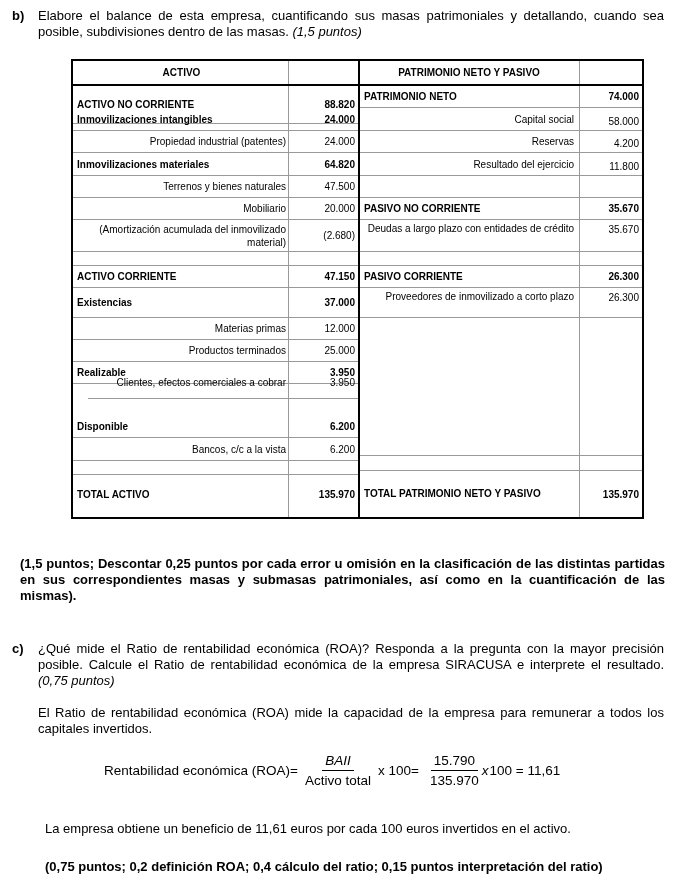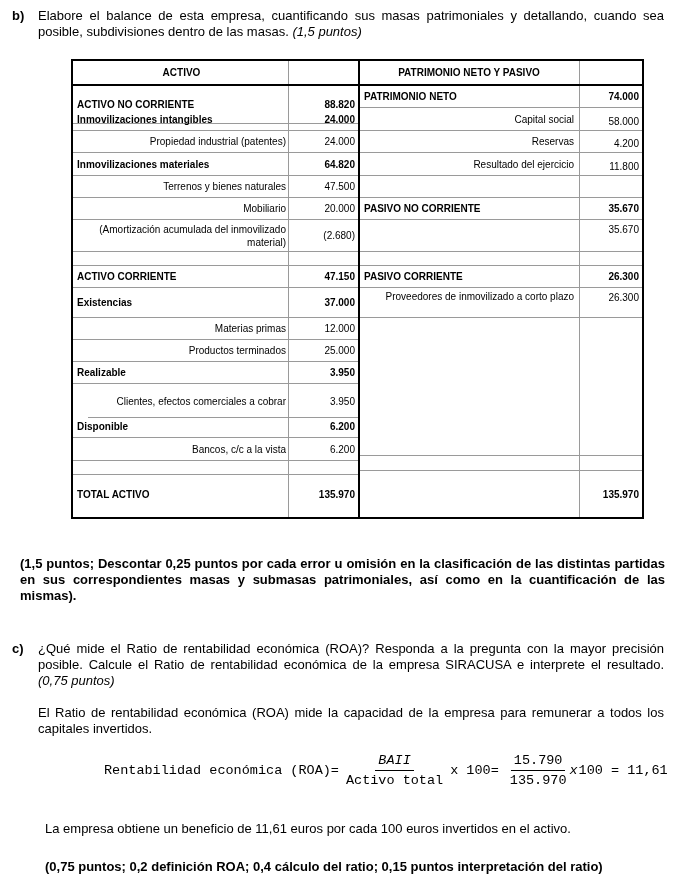--- a/index.html
+++ b/index.html
@@ -33,21 +33,21 @@
   .row .lbl.top { align-items: flex-start; padding-top: 2px; }
   .row.b .lbl, .row.b .val { font-weight: bold; }
   .vsep { position: absolute; top: 0; bottom: 0; border-left: 1px solid #9a9a9a; }
   .left .lbl { right: 72px; }
   .right .lbl { right: 68px; }
   .hdr .lbl { justify-content: center; font-weight: bold; }
 
   
   .formula {
     position: absolute; left: 104px; top: 748px; height: 44px;
-    font-family: Liberation Mono, monospace; font-size: 13.5px; display: flex; align-items: center;
+    font-family: Liberation Sans, sans-serif; font-size: 13.5px; display: flex; align-items: center;
   }
   .frac { display: inline-flex; flex-direction: column; align-items: center; margin: 0 4px; }
   .frac .num { padding: 0 3px 2px 3px; border-bottom: 1px solid #000; }
   .frac .den { padding: 2px 3px 0 3px; }
   .mi { font-style: italic; }
 </style>
 </head>
 <body>
 
 <div class="qlabel" style="left:12px; top:8px;">b)</div>
@@ -108,21 +108,21 @@
           <div class="val">12.000</div>
         </div>
         <div class="row" style="top: 279px; height: 22px;">
           <div class="lbl r">Productos terminados</div>
           <div class="val">25.000</div>
         </div>
         <div class="row b" style="top: 301px; height: 22px;">
           <div class="lbl">Realizable</div>
           <div class="val">3.950</div>
         </div>
-        <div class="row" style="top: 325px; height: 32px; margin-left: 15px;">
+        <div class="row" style="top: 306px; height: 32px; margin-left: 15px;">
           <div class="lbl r">Clientes, efectos comerciales a cobrar</div>
           <div class="val">3.950</div>
         </div>
         <div class="row b" style="top: 355px; height: 22px;">
           <div class="lbl">Disponible</div>
           <div class="val">6.200</div>
         </div>
         <div class="row" style="top: 377px; height: 23px;">
           <div class="lbl r">Bancos, c/c a la vista</div>
           <div class="val">6.200</div>
@@ -161,39 +161,41 @@
         </div>
         <div class="row" style="top: 115px; height: 22px;">
           <div class="lbl r"></div>
           <div class="val"></div>
         </div>
         <div class="row b" style="top: 137px; height: 22px;">
           <div class="lbl">PASIVO NO CORRIENTE</div>
           <div class="val">35.670</div>
         </div>
         <div class="row" style="top: 159px; height: 32px;">
+          <div class="lbl r top">Deudas a largo plazo con entidades de crédito</div>
           <div class="val top">35.670</div>
         </div>
         <div class="row" style="top: 191px; height: 14px;">
           <div class="lbl r"></div>
           <div class="val"></div>
         </div>
         <div class="row b" style="top: 205px; height: 22px;">
           <div class="lbl">PASIVO CORRIENTE</div>
           <div class="val">26.300</div>
         </div>
         <div class="row" style="top: 227px; height: 30px;">
           <div class="lbl r top">Proveedores de inmovilizado a corto plazo</div>
           <div class="val top">26.300</div>
         </div>
         <div class="row" style="top: 257px; height: 153px;">
           <div style="position: absolute; left: 0px; right: 0px; bottom: 14px; border-bottom: 1px solid rgb(154, 154, 154);"></div>
         </div>
       </div>
     <div class="row b" style="top:410px; height:46px; border-bottom:none;">
+      <div class="lbl" style="line-height:14px;">TOTAL PATRIMONIO NETO Y PASIVO</div>
       <div class="val">135.970</div>
     </div>
   </div>
 </div>
 
 <div class="para bold" style="left:20px; top:556px; width:645px;">(1,5 puntos; Descontar 0,25 puntos por cada error u omisión en la clasificación de las distintas partidas en sus correspondientes masas y submasas patrimoniales, así como en la cuantificación de las mismas).</div>
 
 <div class="qlabel" style="left:12px; top:641px;">c)</div>
 <div class="para" style="left:38px; top:641px; width:626px;">
   <span>¿Qué mide el Ratio de rentabilidad económica (ROA)? Responda a la pregunta con la mayor precisión posible. Calcule el Ratio de rentabilidad económica de la empresa SIRACUSA e interprete el resultado.</span>

